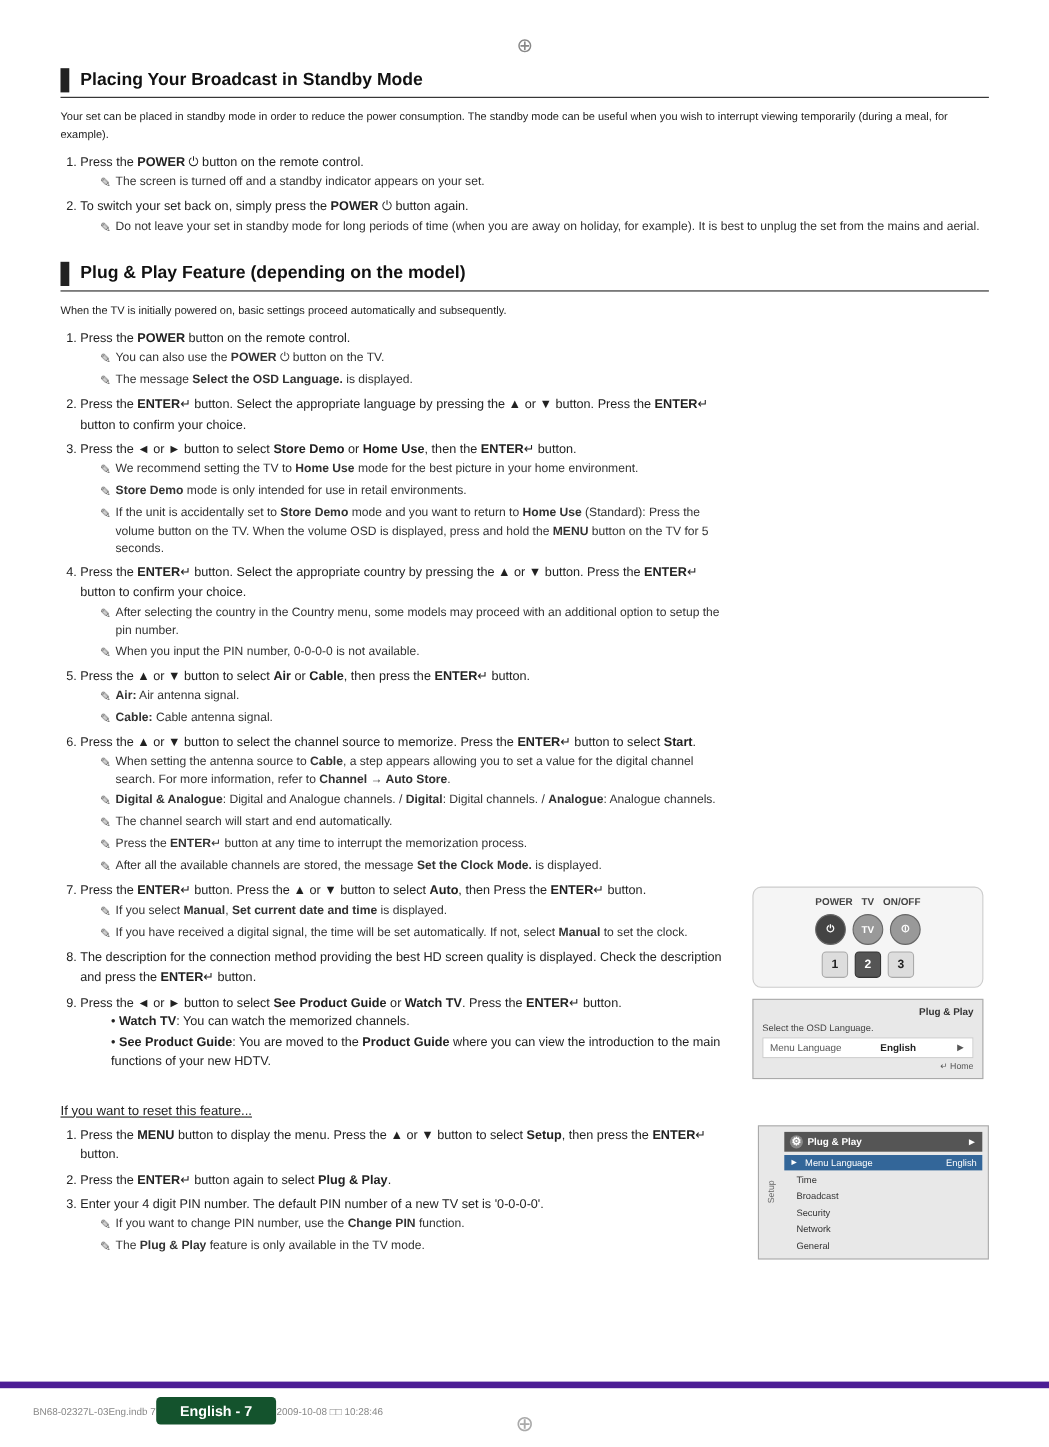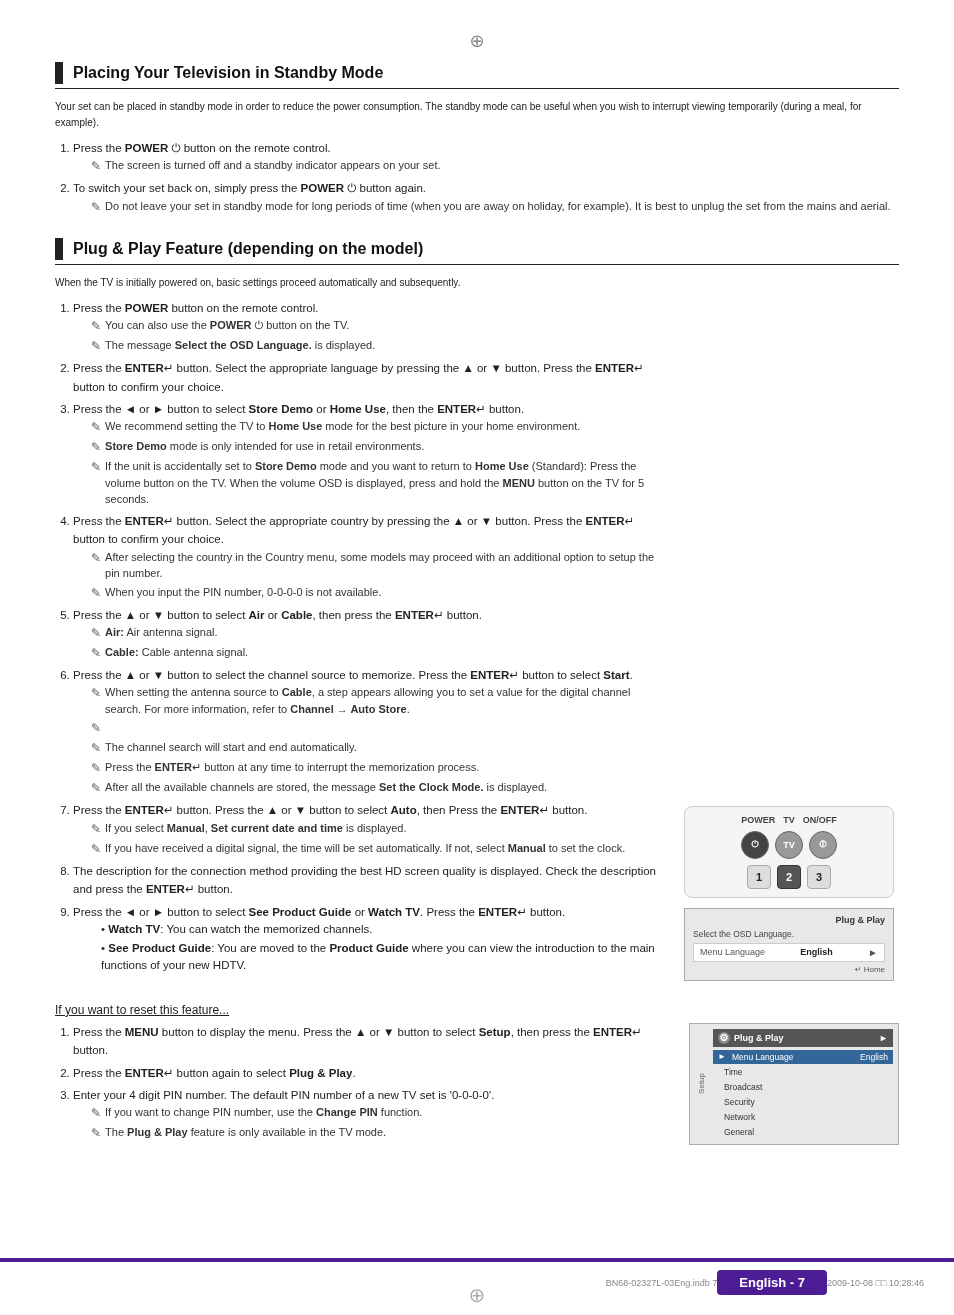--- a/index.html
+++ b/index.html
@@ -313,35 +313,35 @@
       flex: 1;
     }
 
     
     .footer {
       position: absolute;
       bottom: 20px;
       left: 0;
       right: 0;
       display: flex;
-      justify-content: flex-end;
+      justify-content: flex-start;
       align-items: center;
       padding: 0 30px;
-      border-top: 4px solid #4c1d95;
+      border-top: 6px solid #4c1d95;
       padding-top: 8px;
       margin-top: 48px;
     }
 
     .footer-left {
       font-size: 9px;
       color: #888;
     }
 
     .footer-center-badge {
-      background: #4c1d95;
+      background: #14532d;
       color: #fff;
       padding: 5px 22px;
       font-size: 13px;
       font-weight: bold;
       border-radius: 4px;
     }
 
     .footer-right {
       font-size: 9px;
       color: #888;
@@ -359,21 +359,21 @@
 </head>
 <body>
 
 <div class="page">
 
   <div class="top-center-icon">⊕</div>
 
   <div class="section">
     <div class="section-heading">
       <span class="bar"></span>
-      <h2>Placing Your Television in Standby Mode</h2>
+      <h2>Placing Your Broadcast in Standby Mode</h2>
     </div>
 
     <p class="intro-text">Your set can be placed in standby mode in order to reduce the power consumption. The standby mode can be useful when you wish to interrupt viewing temporarily (during a meal, for example).</p>
 
     <ol class="main-list">
 
       <li>
         Press the <b>POWER</b> ⏻ button on the remote control.
         <div class="note">
           <span class="note-icon">✎</span>
@@ -460,20 +460,21 @@
           </li>
 
           <li>
             Press the ▲ or ▼ button to select the channel source to memorize. Press the <b>ENTER</b>↵ button to select <b>Start</b>.
             <div class="note">
               <span class="note-icon">✎</span>
               <span>When setting the antenna source to <b>Cable</b>, a step appears allowing you to set a value for the digital channel search. For more information, refer to <b>Channel → Auto Store</b>.</span>
             </div>
             <div class="note">
               <span class="note-icon">✎</span>
+              <span><b>Digital &amp; Analogue</b>: Digital and Analogue channels. / <b>Digital</b>: Digital channels. / <b>Analogue</b>: Analogue channels.</span>
             </div>
             <div class="note">
               <span class="note-icon">✎</span>
               <span>The channel search will start and end automatically.</span>
             </div>
             <div class="note">
               <span class="note-icon">✎</span>
               <span>Press the <b>ENTER</b>↵ button at any time to interrupt the memorization process.</span>
             </div>
             <div class="note">

